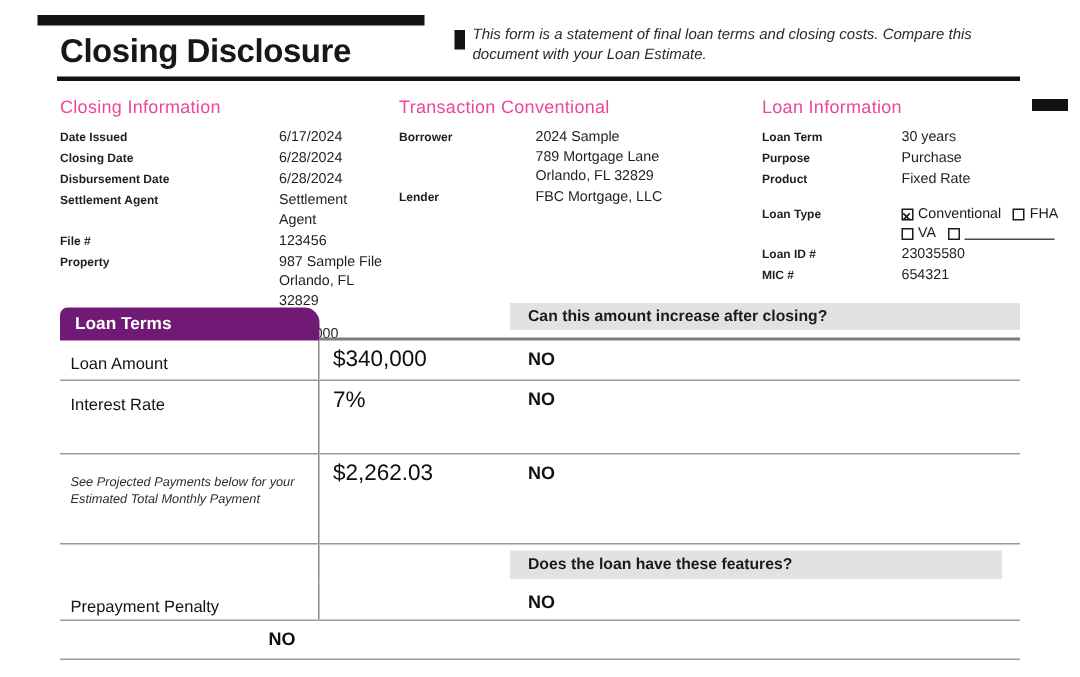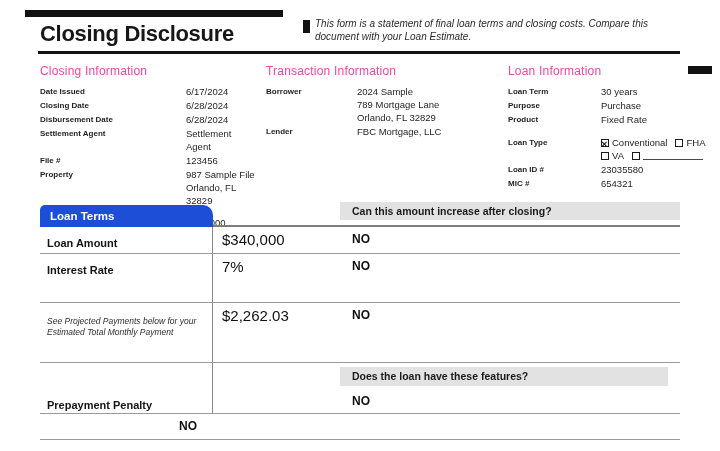--- a/index.html
+++ b/index.html
@@ -32,29 +32,29 @@
   
   .lt-line { display:flex; align-items:center; font-size:9.5px; line-height:13px; }
   .cb { width:8px; height:8px; border:1.5px solid #1b1b1b; display:inline-block; position:relative; flex:none; margin-right:3px; background:#fff; }
   .cb.cb2 { margin-left:8px; }
   .cb.checked::after { content:"\2715"; position:absolute; left:-1px; top:-2px; font-size:8px; font-weight:bold; color:#1b1b1b; }
   .blank-line { display:inline-block; width:60px; height:9px; border-bottom:1px solid #4a4a4a; }
 
   
   .lt-table { position:absolute; left:40px; top:202px; width:640px; }
   .lt-header { position:relative; height:25px; }
-  .lt-tab { position:absolute; left:0; top:3px; width:173px; height:22px; background:#1d4ed8; border-radius:5px 10px 0 0; color:#fff; font-size:11.5px; font-weight:bold; line-height:23px; padding-left:10px; }
+  .lt-tab { position:absolute; left:0; top:3px; width:173px; height:22px; background:#701a75; border-radius:5px 10px 0 0; color:#fff; font-size:11.5px; font-weight:bold; line-height:23px; padding-left:10px; }
   .q-bar { position:absolute; left:300px; top:0; width:340px; height:18px; background:#e2e2e2; font-size:10.5px; font-weight:bold; line-height:18px; padding-left:12px; color:#1b1b1b; }
   .lt-head-rule { position:absolute; left:173px; bottom:0; width:467px; height:2px; background:#7d7d7d; }
   .lt-row { display:flex; border-bottom:1px solid #9a9a9a; }
   .lt-row.no-border { border-bottom:none; }
   .cell-label { flex:none; width:173px; border-right:1px solid #8a8a8a; padding:6px 6px 0 7px; }
   .cell-value { flex:none; width:127px; padding:4px 4px 0 9px; font-size:15px; color:#101010; }
   .cell-answer { flex:1; padding:5px 4px 0 12px; font-size:12px; font-weight:bold; color:#101010; }
-  .row-label { font-size:11px; font-weight:bold; color:#141414; }
+  .row-label { font-size:11px; font-weight:normal; color:#141414; }
   .row-note { font-size:8.5px; font-style:italic; line-height:10.5px; margin-top:7px; color:#2e2e2e; white-space:pre-line; }
   .h27 { height:27px; } .h49 { height:49px; } .h60 { height:60px; }
   .h26 { height:26px; } .h25 { height:25px; }
   .features-row { position:relative; }
   .features-bar { position:absolute; left:300px; top:4px; width:328px; height:19px; background:#e2e2e2; font-size:10.5px; font-weight:bold; line-height:19px; padding-left:12px; }
 </style>
 </head>
 <body>
 
 <div class="page">
@@ -93,21 +93,21 @@
       <span class="fv">987 Sample File
 Orlando, FL  32829</span>
     </div>
     <div class="field-row gap">
       <span class="fl">Sale Price</span>
       <span class="fv">$400,000</span>
     </div>
   </div>
 
   <div class="info-col c2">
-    <div class="info-heading">Transaction Information</div>
+    <div class="info-heading">Transaction Conventional</div>
     <div class="field-row">
       <span class="fl">Borrower</span>
       <span class="fv">2024 Sample
 789 Mortgage Lane
 Orlando, FL 32829</span>
     </div>
     <div class="field-row">
       <span class="fl">Lender</span>
       <span class="fv">FBC Mortgage, LLC</span>
     </div>

